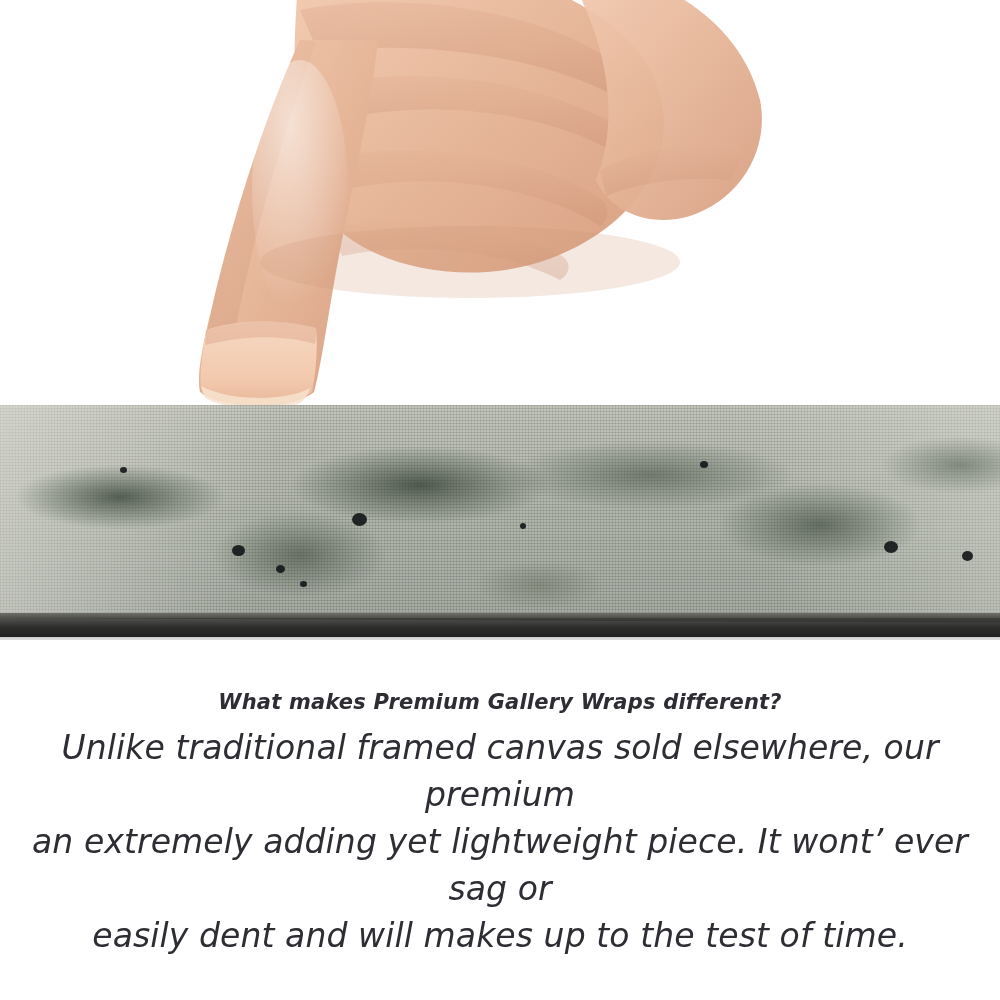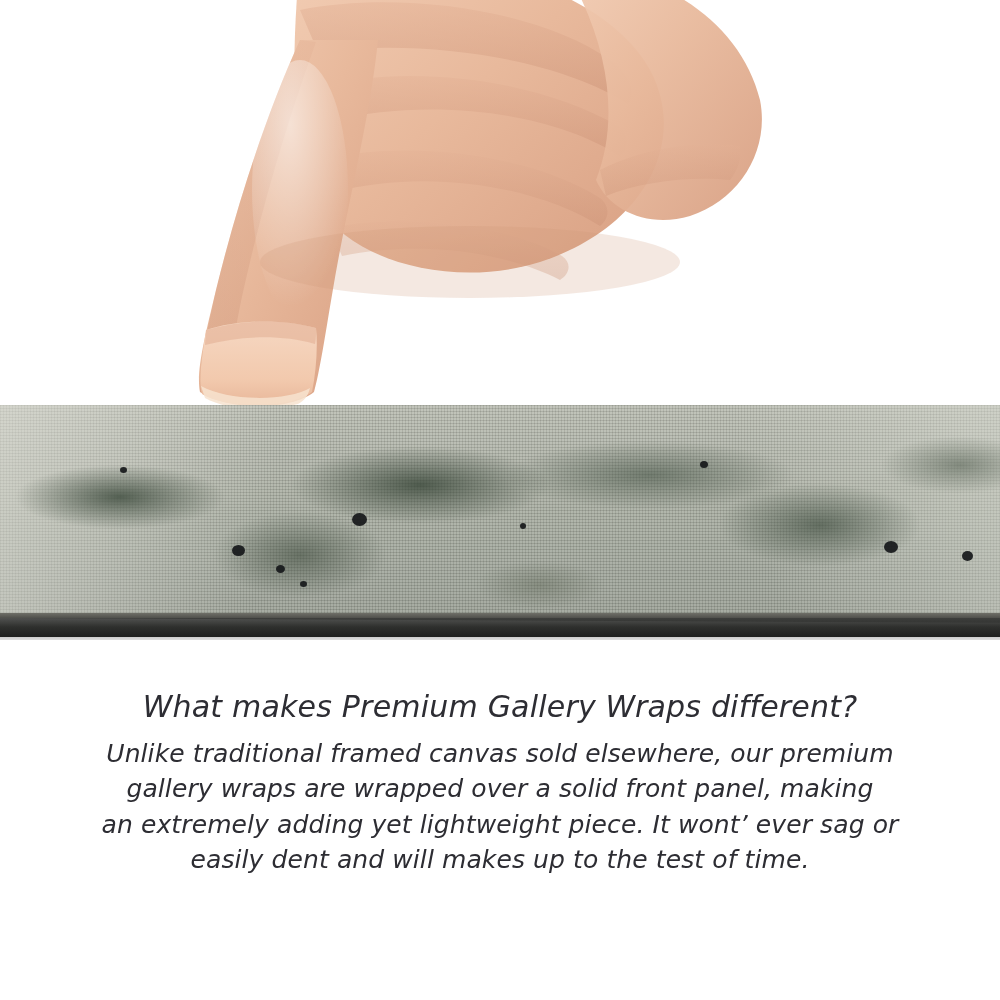--- a/index.html
+++ b/index.html
@@ -116,28 +116,28 @@
     position: absolute;
     left: 0;
     top: 690px;
     width: 1000px;
     text-align: center;
     color: #2d2d33;
     font-family: "DejaVu Sans", sans-serif;
     font-style: italic;
   }
   .caption-title {
-    font-size: 30px;
-    font-weight: 400;
+    font-size: 21px;
+    font-weight: 700;
     letter-spacing: 0.2px;
     margin: 0 0 11px 0;
     line-height: 1.15;
   }
   .caption-line {
-    font-size: 25px;
+    font-size: 33px;
     font-weight: 400;
     line-height: 1.42;
     letter-spacing: 0.1px;
   }
 </style>
 </head>
 <body>
 
 <div class="stage">
 
@@ -202,18 +202,17 @@
     </div>
     <div class="strip-shadowline"></div>
     <div class="strip-side"></div>
     <div class="strip-side-taper"></div>
     <div class="strip-bottom-fade"></div>
   </div>
 
   <div class="caption">
     <div class="caption-title">What makes Premium Gallery Wraps different?</div>
     <div class="caption-line">Unlike traditional framed canvas sold elsewhere, our premium</div>
-    <div class="caption-line">gallery wraps are wrapped over a solid front panel, making</div>
     <div class="caption-line">an extremely adding yet lightweight piece. It wont’ ever sag or</div>
     <div class="caption-line">easily dent and will makes up to the test of time.</div>
   </div>
 
 </div>
 
 </body></html>

